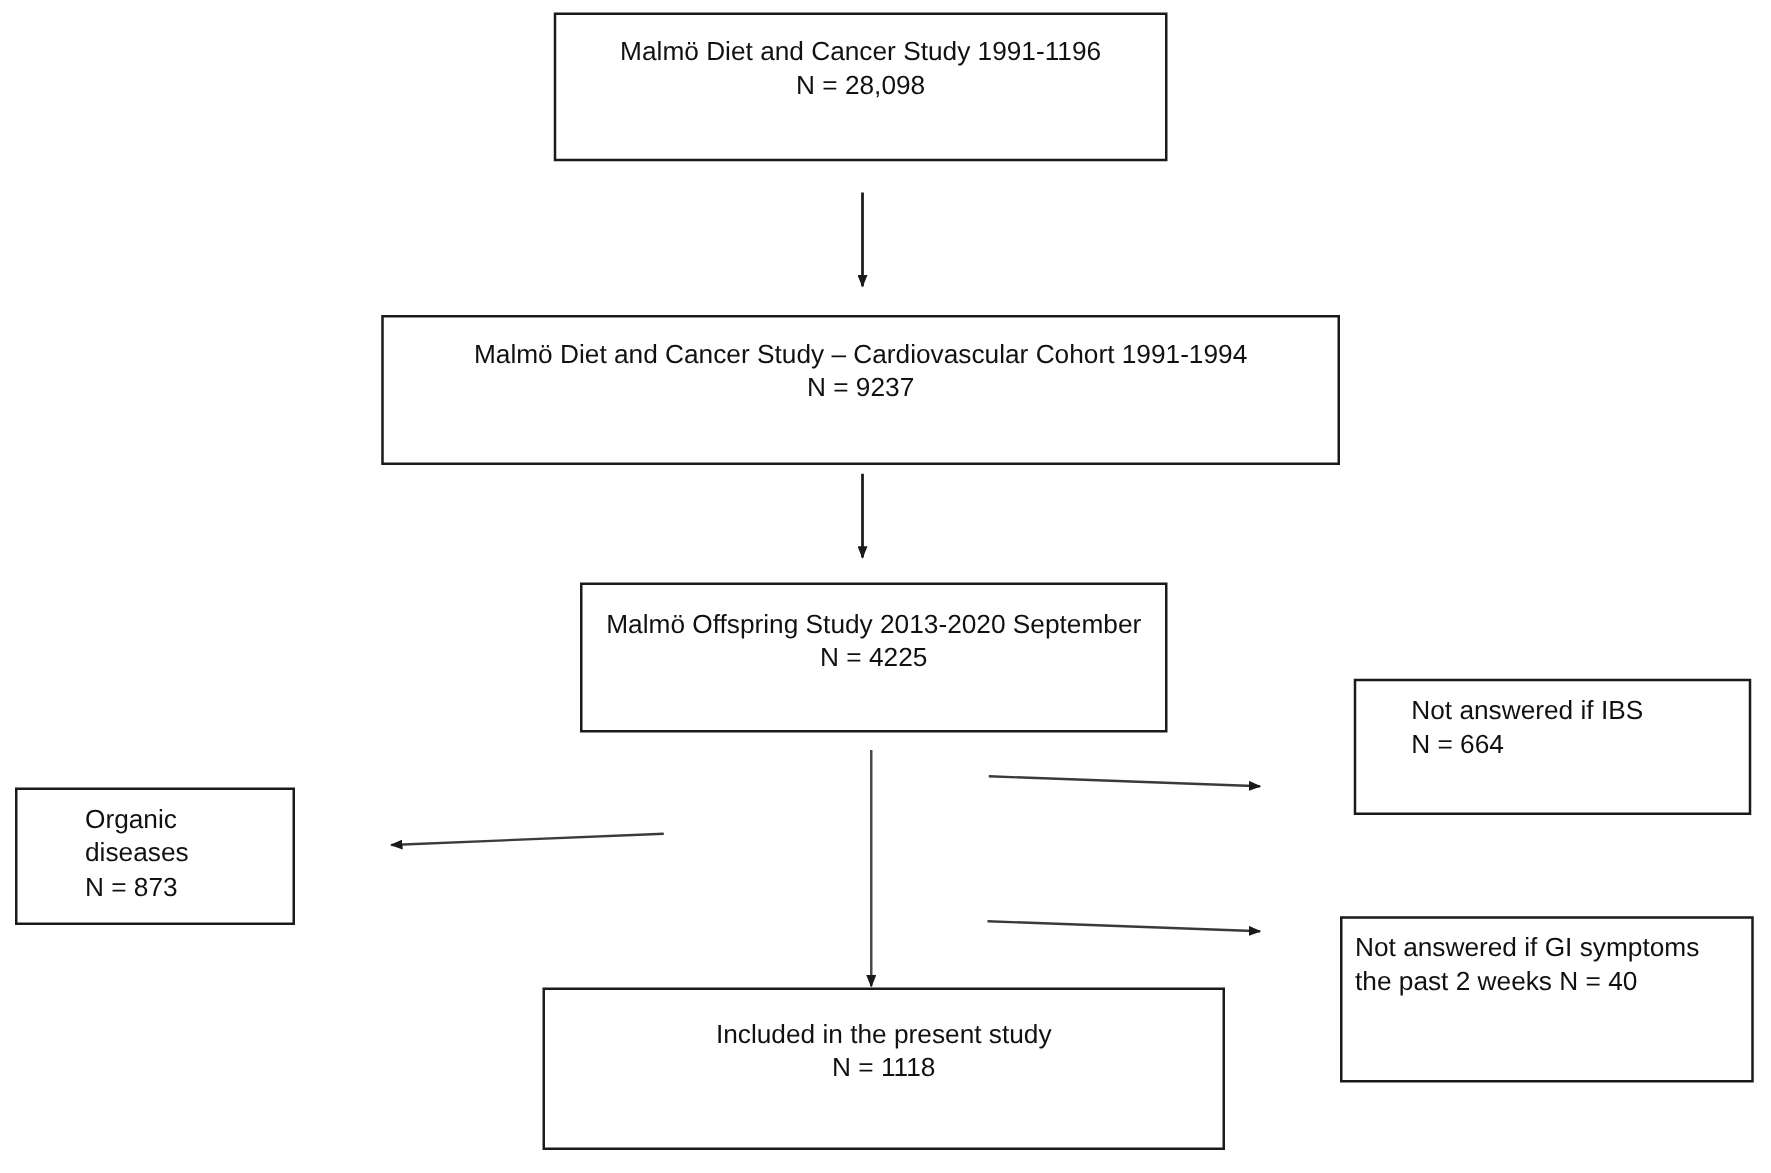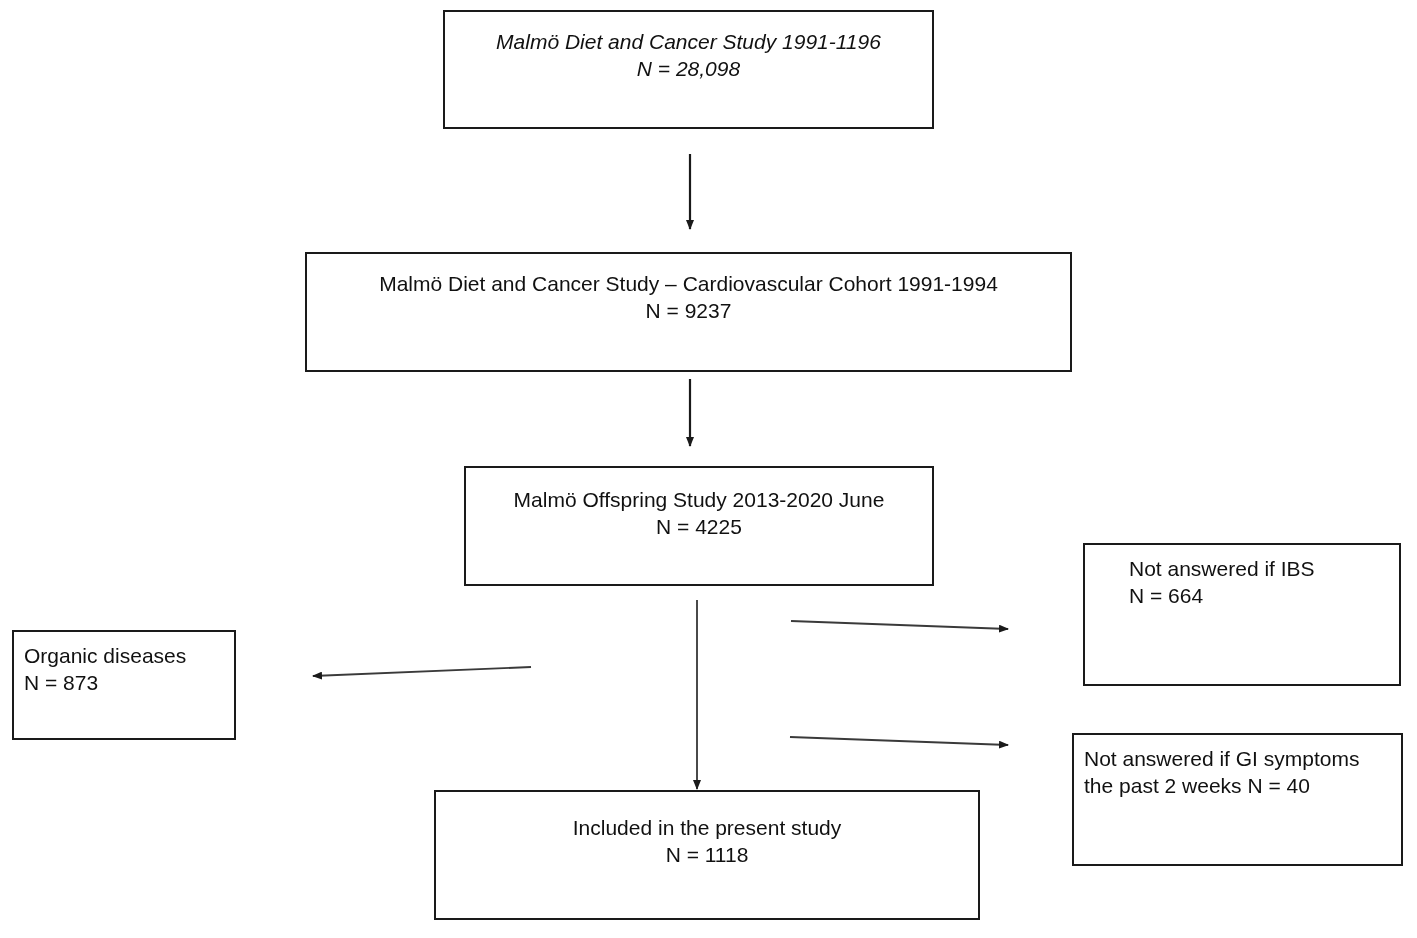--- a/index.html
+++ b/index.html
@@ -41,33 +41,33 @@
   .arrow-layer {
     position: absolute;
     left: 0;
     top: 0;
     width: 1417px;
     height: 938px;
     pointer-events: none;
   }
 
   
-  #node-mdcs      { left: 443px;  top: 10px;  width: 491px; height: 119px; font-style: italic; }
+  #node-mdcs      { left: 443px;  top: 10px;  width: 491px; height: 119px; }
   #node-mdcs-cc   { left: 305px;  top: 252px; width: 767px; height: 120px; }
   #node-mos       { left: 464px;  top: 466px; width: 470px; height: 120px; }
   #node-included  { left: 434px;  top: 790px; width: 546px; height: 130px; }
   #node-organic   { left: 12px;   top: 630px; width: 224px; height: 110px; }
-  #node-ibs       { left: 1083px; top: 543px; width: 318px; height: 143px; padding-left: 44px; }
+  #node-ibs       { left: 1083px; top: 543px; width: 318px; height: 109px; padding-left: 44px; }
   #node-gi        { left: 1072px; top: 733px; width: 331px; height: 133px; }
 
   #node-mdcs .txt      { padding-top: 8px; }
   #node-mdcs-cc .txt   { padding-top: 8px; }
   #node-mos .txt       { padding-top: 10px; }
   #node-included .txt  { padding-top: 14px; }
-  #node-organic .txt   { padding-top: 2px; }
+  #node-organic .txt   { padding-top: 2px; margin-left: 44px; }
   #node-ibs .txt       { padding-top: 2px; }
   #node-gi .txt        { padding-top: 2px; }
 </style>
 </head>
 <body>
 
 <div id="canvas">
 
   <svg class="arrow-layer" viewBox="0 0 1417 938" width="1417" height="938" xmlns="http://www.w3.org/2000/svg">
     <defs>
@@ -93,21 +93,21 @@
     <span class="txt">Malmö Diet and Cancer Study 1991-1196
 N = 28,098</span>
   </div>
 
   <div class="node center" id="node-mdcs-cc">
     <span class="txt">Malmö Diet and Cancer Study – Cardiovascular Cohort 1991-1994
 N = 9237</span>
   </div>
 
   <div class="node center" id="node-mos">
-    <span class="txt">Malmö Offspring Study 2013-2020 June
+    <span class="txt">Malmö Offspring Study 2013-2020 September
 N = 4225</span>
   </div>
 
   <div class="node center" id="node-included">
     <span class="txt">Included in the present study
 N = 1118</span>
   </div>
 
   <div class="node left" id="node-organic">
     <span class="txt">Organic diseases

